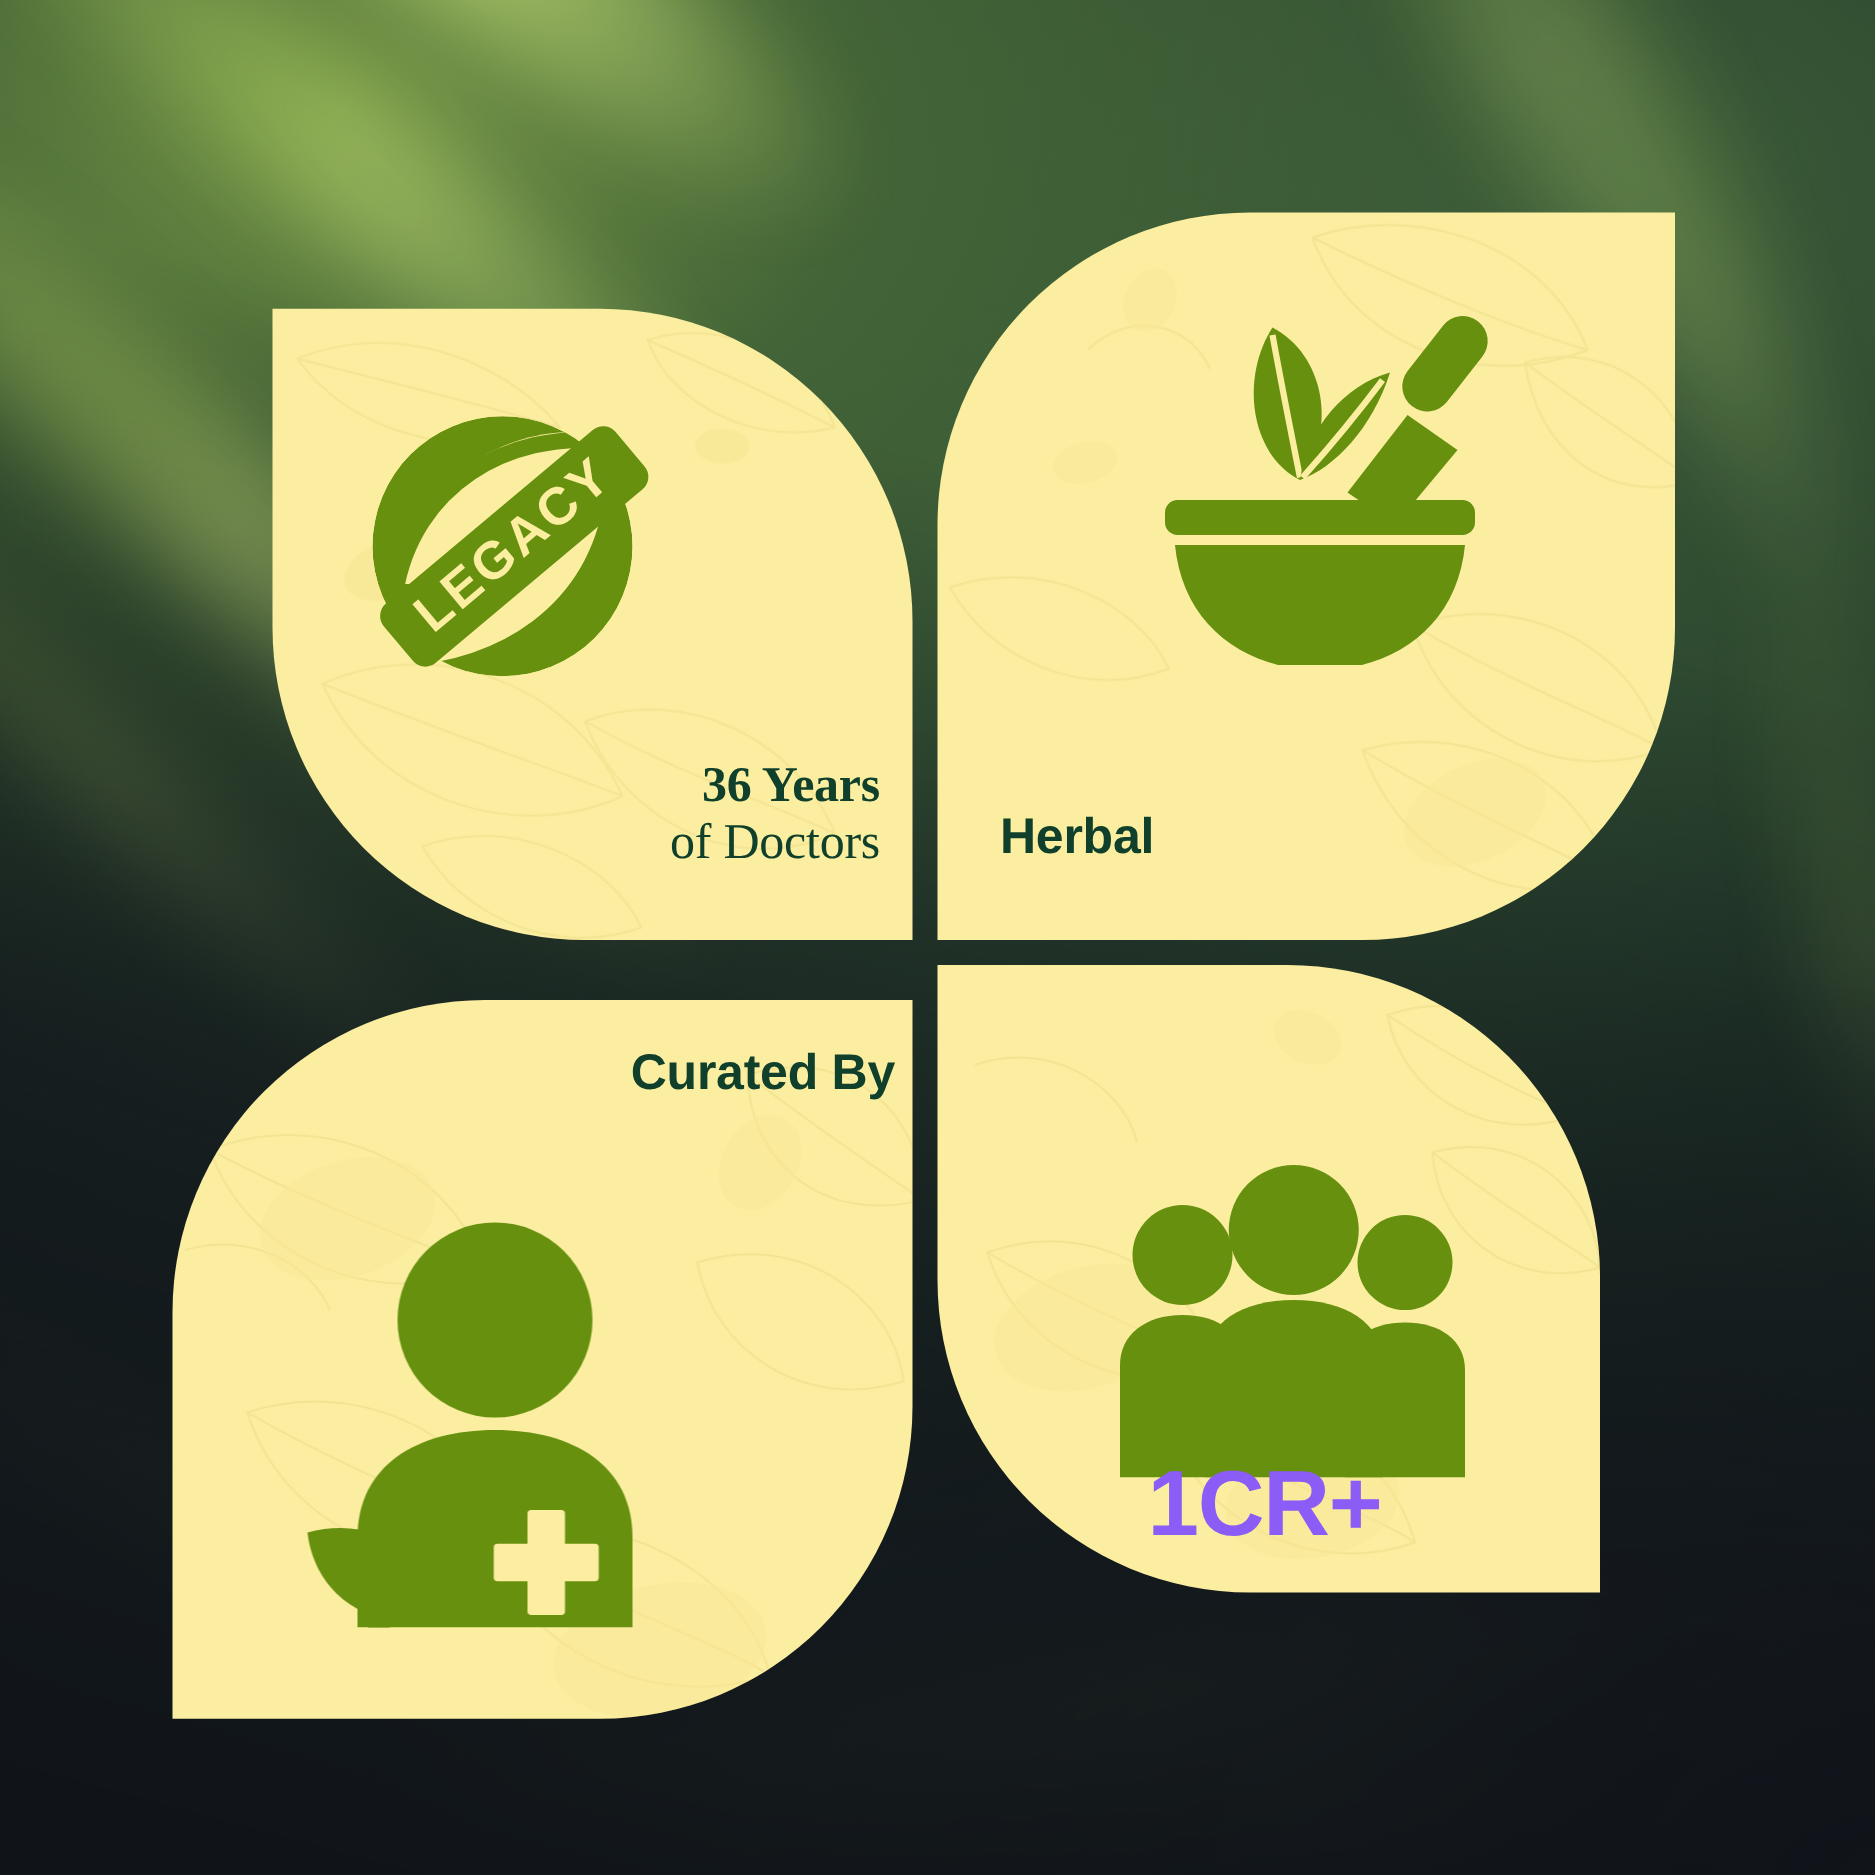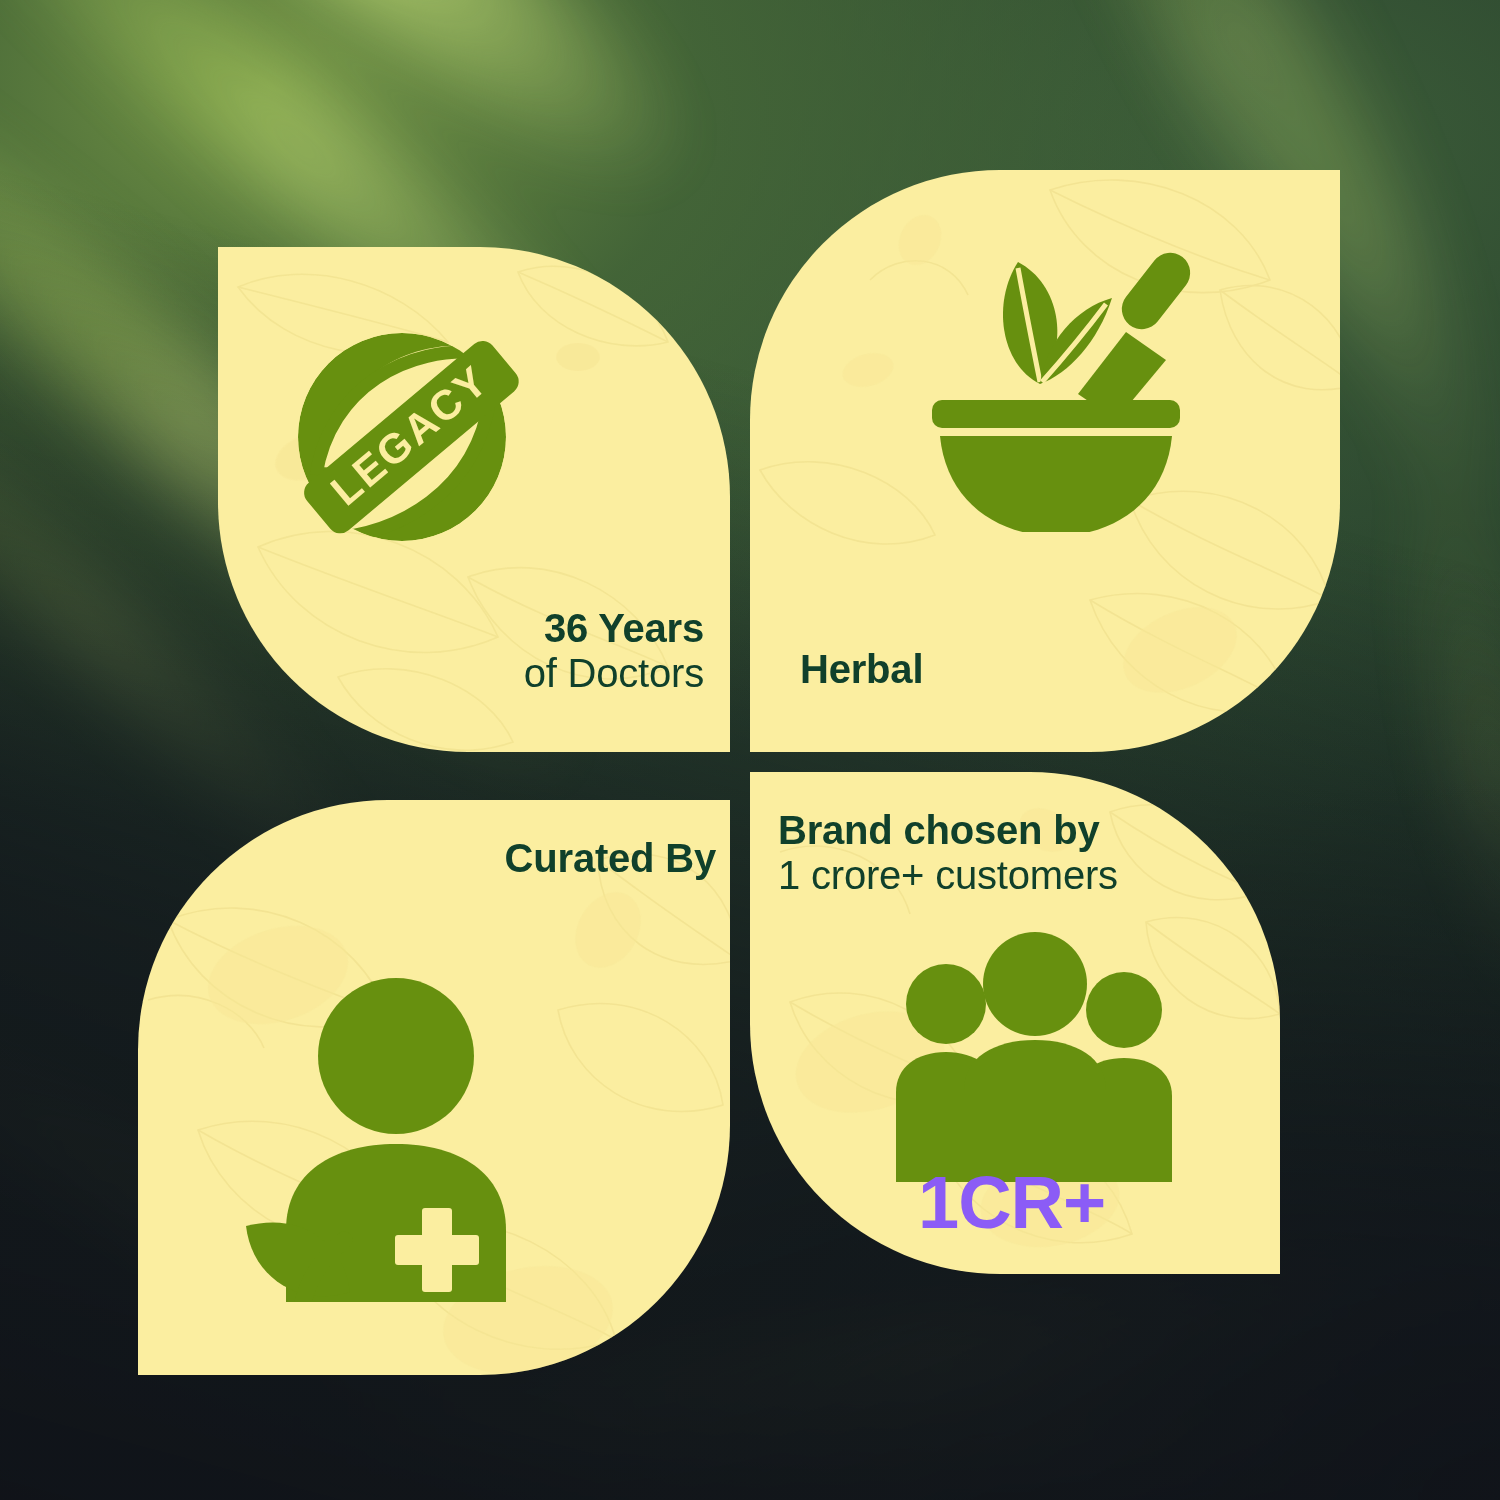--- a/index.html
+++ b/index.html
@@ -87,21 +87,21 @@
   .tl .icon-wrap { left:62px;  top:60px;  width:260px; height:260px; }
   .tr .icon-wrap { left:150px; top:62px;  width:310px; height:300px; }
   .bl .icon-wrap { left:88px;  top:172px; width:340px; height:330px; }
   .br .icon-wrap { left:140px; top:160px; width:290px; height:250px; }
 
   
   .caption { position:absolute; line-height:1.12; color:#10402b; }
   .caption .l1 { font-weight:700; letter-spacing:-0.2px; }
   .caption .l2 { font-weight:400; letter-spacing:-0.2px; }
 
-  .tl .caption { right:26px; bottom:56px; text-align:right; font-size:40px; }
+  .tl .caption { right:26px; bottom:56px; text-align:right; font-size:40px;font-family:Liberation Serif, serif; }
   .tr .caption { left:30px;  bottom:60px; text-align:right;  font-size:40px;margin-left:20px; }
   .bl .caption { right:14px; top:36px;    text-align:right; font-size:40px; }
   .br .caption { left:28px;  top:36px;    text-align:left;  font-size:40px; }
 
   .count-label {
     position:absolute;
     left:168px; top:388px;
     font-size:74px; font-weight:700; letter-spacing:-1px;
     color:#8b5cf6;
   }
@@ -307,21 +307,17 @@
               <path d="M186 250 L186 164 C186 140 206 126 234 126 C262 126 282 140 282 164 L282 250 Z"></path>
 
               <circle cx="145" cy="52" r="52"></circle>
               <path d="M74 250 L74 158 C74 126 104 108 145 108 C186 108 216 126 216 158 L216 250 Z"></path>
             </g>
           </svg>
         </div>
 
         <div class="count-label">1CR+</div>
 
-        <div class="caption">
-          <div class="l1">Brand chosen by</div>
-          <div class="l2">1 crore+ customers</div>
-        </div>
       </div>
     </div>
 
   </div>
 </div>
 
 </body></html>

